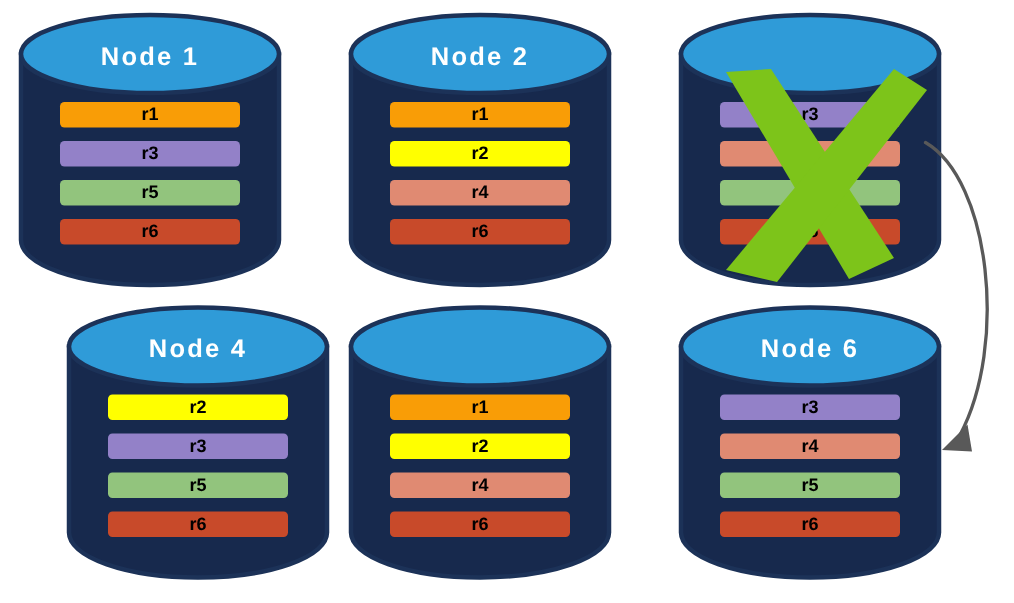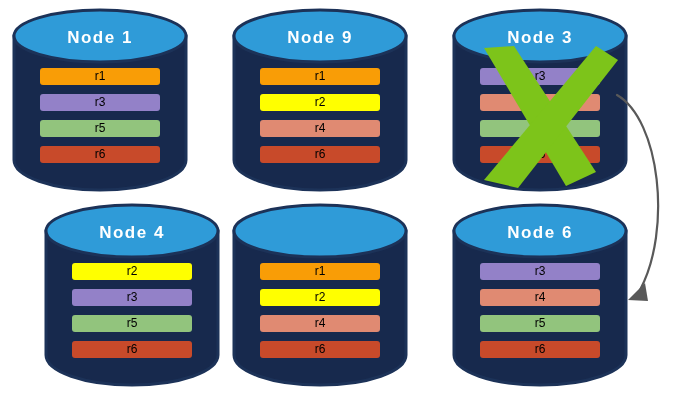--- a/index.html
+++ b/index.html
@@ -60,21 +60,21 @@
     z-index: 3;
   }
 
   .bar {
     height: 17px;
     margin-bottom: 9px;
     border-radius: 3px;
     text-align: center;
     line-height: 17px;
     font-size: 12px;
-    font-weight: normal;
+    font-weight: bold;
     color: #000000;
     font-family: "Liberation Sans", sans-serif;
   }
 
   .bar:last-child { margin-bottom: 0; }
 
   .x-mark {
     position: absolute;
     left: 10px;
     top: 38px;
@@ -108,34 +108,33 @@
         <div class="bar" style="background: rgb(147, 129, 200);">r3</div>
         <div class="bar" style="background: rgb(146, 196, 125);">r5</div>
         <div class="bar" style="background: rgb(200, 74, 42);">r6</div>
       </div>
     </div>
     <div class="node" style="left: 232px; top: 8px;">
       <svg class="cyl-svg" viewBox="0 0 176 188">
         <path d="M 2 28 L 2 152 A 86 30 0 0 0 174 152 L 174 28 Z" fill="#17294d" stroke="#1c3258" stroke-width="3"></path>
         <ellipse cx="88" cy="28" rx="86" ry="26" fill="#2f9bd8" stroke="#1c3258" stroke-width="3"></ellipse>
       </svg>
-      <div class="node-title">Node 9</div>
+      <div class="node-title">Node 2</div>
       <div class="bars">
         <div class="bar" style="background: rgb(249, 157, 6);">r1</div>
         <div class="bar" style="background: rgb(255, 255, 0);">r2</div>
         <div class="bar" style="background: rgb(224, 138, 114);">r4</div>
         <div class="bar" style="background: rgb(200, 74, 42);">r6</div>
       </div>
     </div>
     <div class="node" style="left: 452px; top: 8px;">
       <svg class="cyl-svg" viewBox="0 0 176 188">
         <path d="M 2 28 L 2 152 A 86 30 0 0 0 174 152 L 174 28 Z" fill="#17294d" stroke="#1c3258" stroke-width="3"></path>
         <ellipse cx="88" cy="28" rx="86" ry="26" fill="#2f9bd8" stroke="#1c3258" stroke-width="3"></ellipse>
       </svg>
-      <div class="node-title">Node 3</div>
       <div class="bars">
         <div class="bar" style="background: rgb(147, 129, 200);">r3</div>
         <div class="bar" style="background: rgb(224, 138, 114);">r4</div>
         <div class="bar" style="background: rgb(146, 196, 125);">r5</div>
         <div class="bar" style="background: rgb(200, 74, 42);">r6</div>
       </div>
       <svg class="x-mark" viewBox="0 0 156 142">
         <polygon points="22,2 52,0 134,126 104,140" fill="#7dc41a"></polygon>
         <polygon points="134,0 156,14 56,142 22,134" fill="#7dc41a"></polygon>
       </svg>

